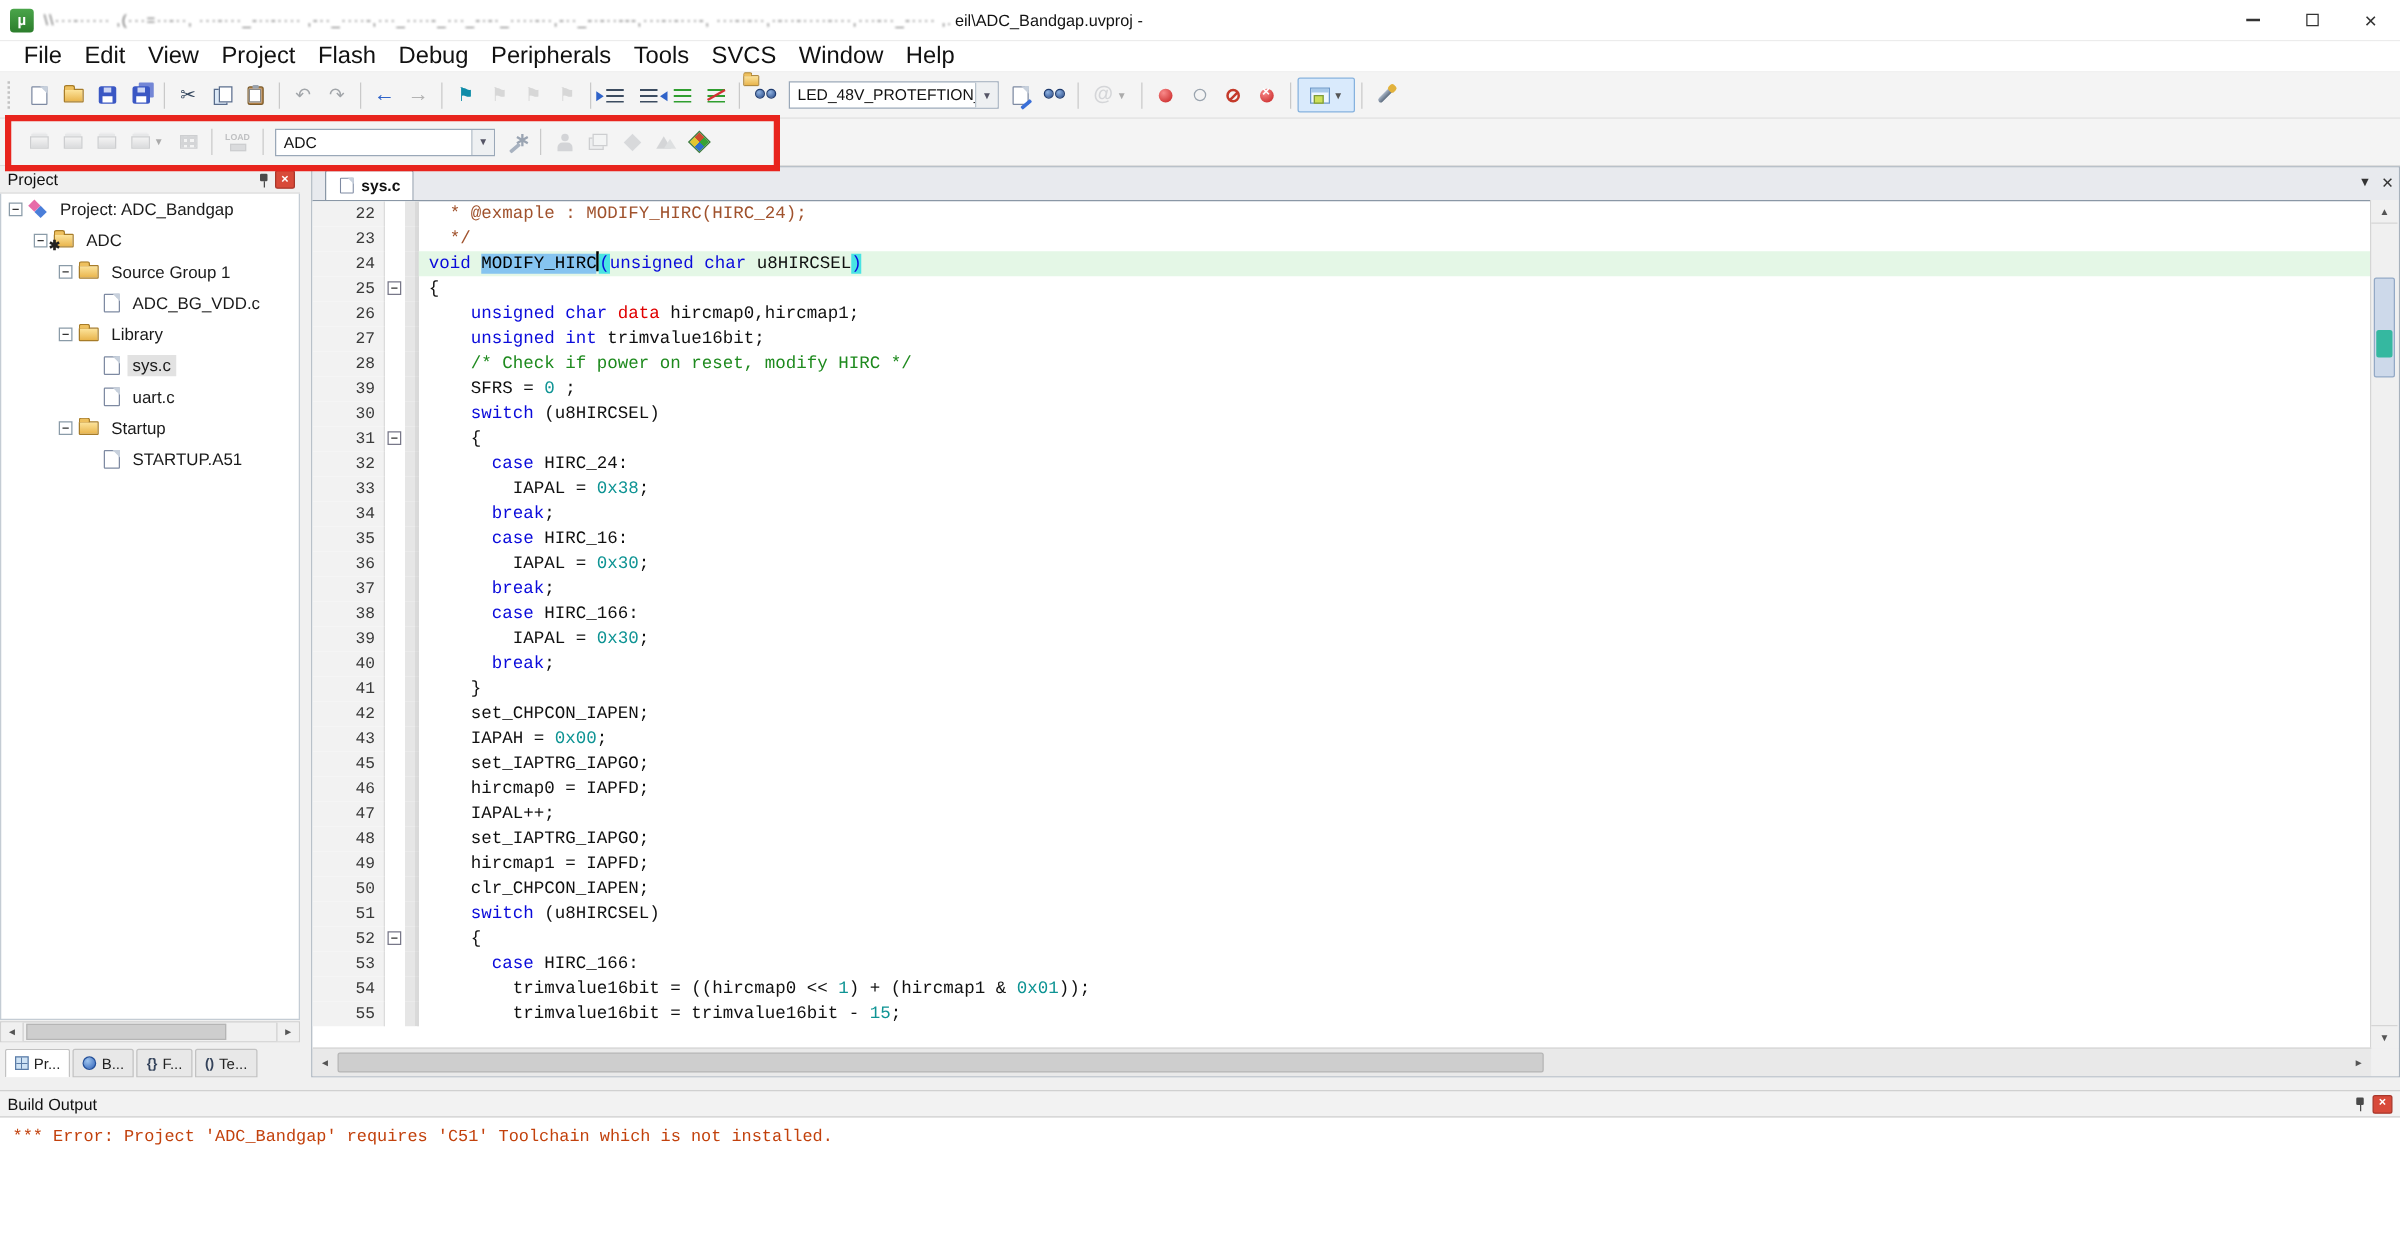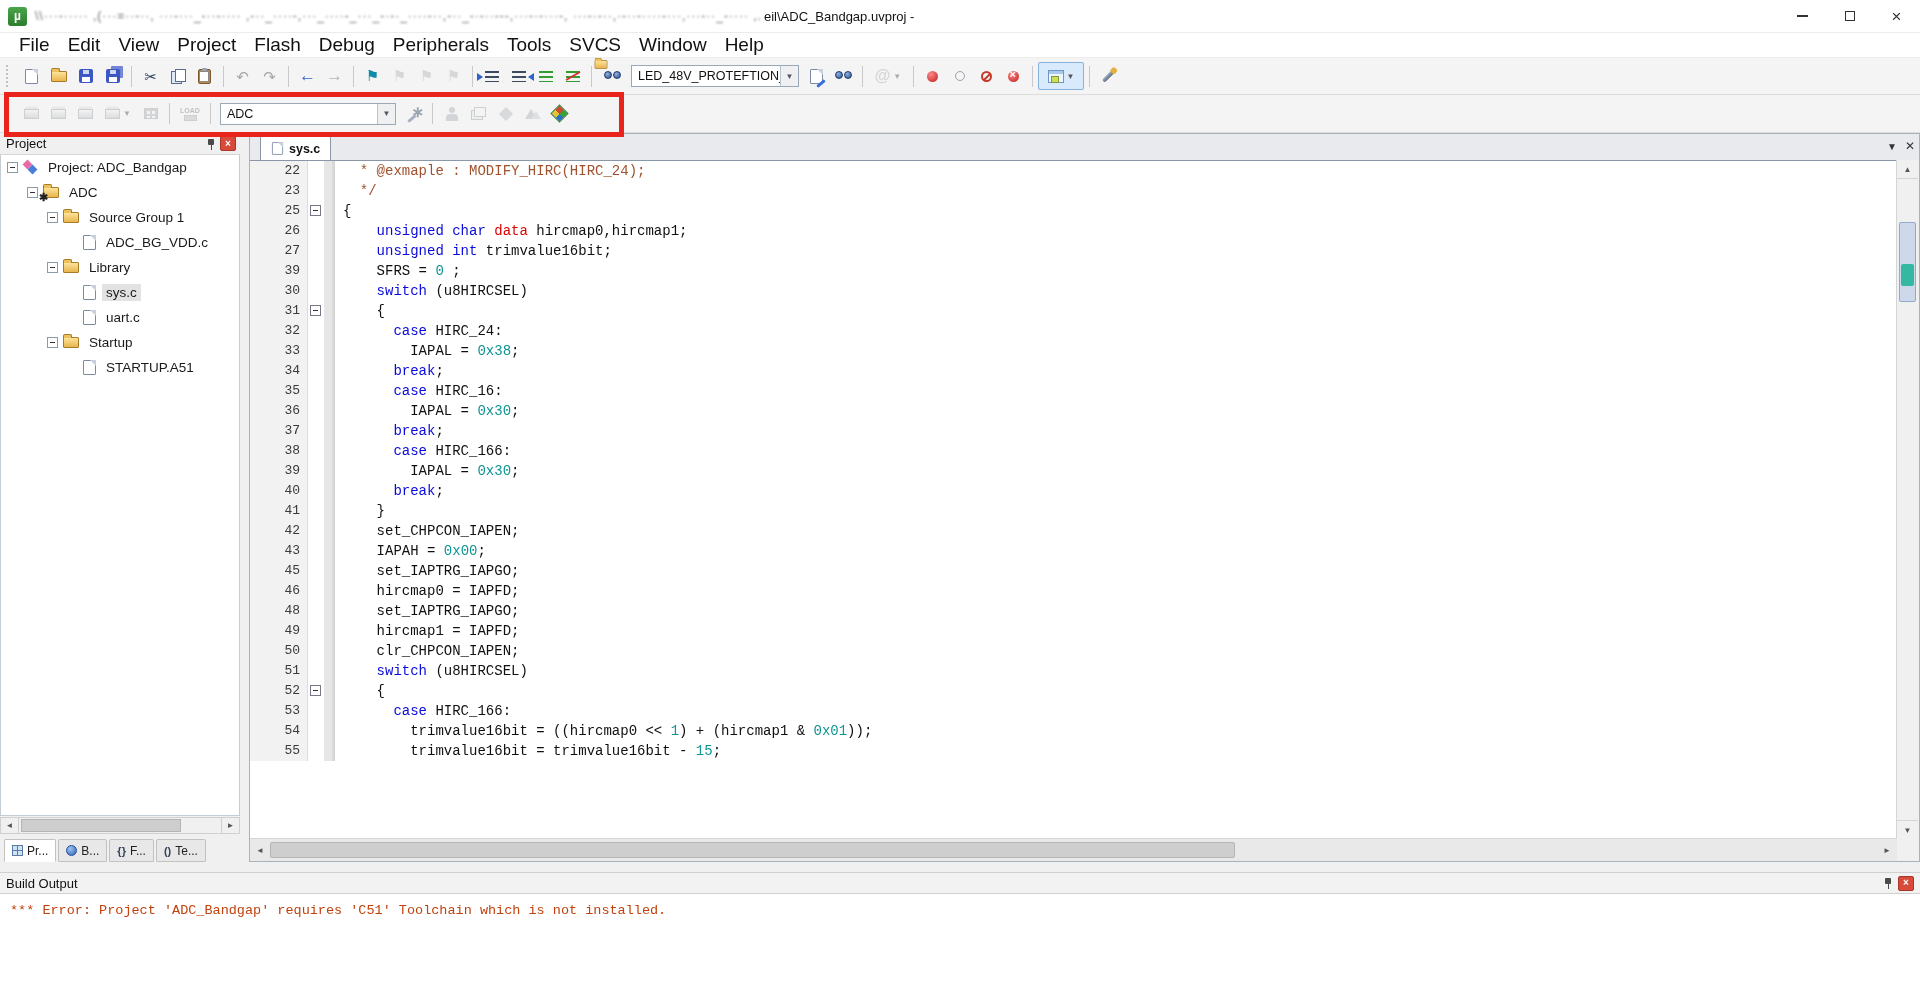--- a/index.html
+++ b/index.html
@@ -510,20 +510,26 @@
             <span class="fold"></span>
             <span class="strip"></span>
             <span class="ctext"><span class="tk-d">  * @exmaple : MODIFY_HIRC(HIRC_24);</span></span>
           </div>
           <div class="crow">
             <span class="lnum">23</span>
             <span class="fold"></span>
             <span class="strip"></span>
             <span class="ctext"><span class="tk-d">  */</span></span>
           </div>
+          <div class="crow row-hl">
+            <span class="lnum">24</span>
+            <span class="fold"></span>
+            <span class="strip"></span>
+            <span class="ctext"><span class="tk-k">void </span><span class="tk-sel">MODIFY_HIRC</span><span class="tk-caret"></span><span class="tk-br">(</span><span class="tk-k">unsigned char</span><span class="tk-p"> u8HIRCSEL</span><span class="tk-br">)</span></span>
+          </div>
           <div class="crow">
             <span class="lnum">25</span>
             <span class="fold">
               <span class="foldbox"></span>
             </span>
             <span class="strip"></span>
             <span class="ctext"><span class="tk-p">{</span></span>
           </div>
           <div class="crow">
             <span class="lnum">26</span>
@@ -531,20 +537,26 @@
             <span class="strip"></span>
             <span class="ctext"><span class="tk-k">    unsigned char </span><span class="tk-r">data</span><span class="tk-p"> hircmap0,hircmap1;</span></span>
           </div>
           <div class="crow">
             <span class="lnum">27</span>
             <span class="fold"></span>
             <span class="strip"></span>
             <span class="ctext"><span class="tk-k">    unsigned int</span><span class="tk-p"> trimvalue16bit;</span></span>
           </div>
           <div class="crow">
+            <span class="lnum">28</span>
+            <span class="fold"></span>
+            <span class="strip"></span>
+            <span class="ctext"><span class="tk-c">    /* Check if power on reset, modify HIRC */</span></span>
+          </div>
+          <div class="crow">
             <span class="lnum">39</span>
             <span class="fold"></span>
             <span class="strip"></span>
             <span class="ctext"><span class="tk-p">    SFRS = </span><span class="tk-n">0</span><span class="tk-p"> ;</span></span>
           </div>
           <div class="crow">
             <span class="lnum">30</span>
             <span class="fold"></span>
             <span class="strip"></span>
             <span class="ctext"><span class="tk-k">    switch</span><span class="tk-p"> (u8HIRCSEL)</span></span>
@@ -633,20 +645,26 @@
             <span class="lnum">45</span>
             <span class="fold"></span>
             <span class="strip"></span>
             <span class="ctext"><span class="tk-p">    set_IAPTRG_IAPGO;</span></span>
           </div>
           <div class="crow">
             <span class="lnum">46</span>
             <span class="fold"></span>
             <span class="strip"></span>
             <span class="ctext"><span class="tk-p">    hircmap0 = IAPFD;</span></span>
+          </div>
+          <div class="crow">
+            <span class="lnum">47</span>
+            <span class="fold"></span>
+            <span class="strip"></span>
+            <span class="ctext"><span class="tk-p">    IAPAL++;</span></span>
           </div>
           <div class="crow">
             <span class="lnum">48</span>
             <span class="fold"></span>
             <span class="strip"></span>
             <span class="ctext"><span class="tk-p">    set_IAPTRG_IAPGO;</span></span>
           </div>
           <div class="crow">
             <span class="lnum">49</span>
             <span class="fold"></span>

